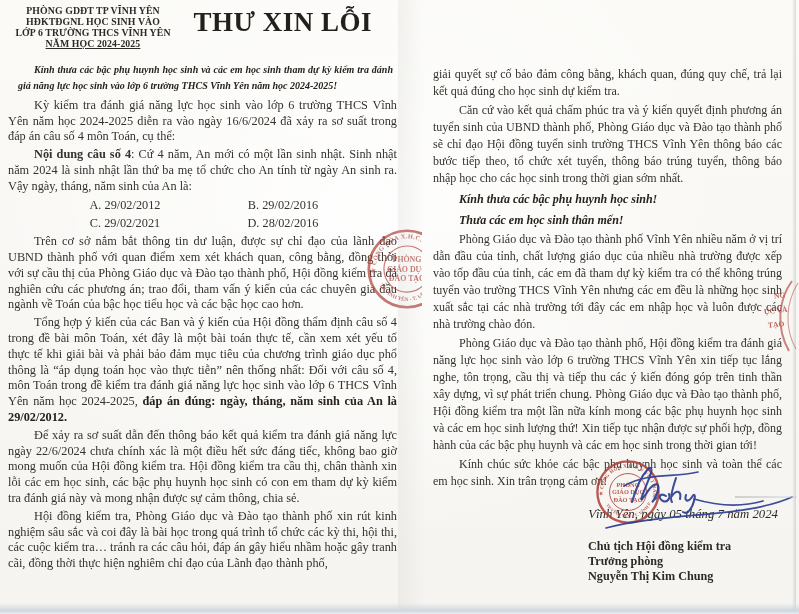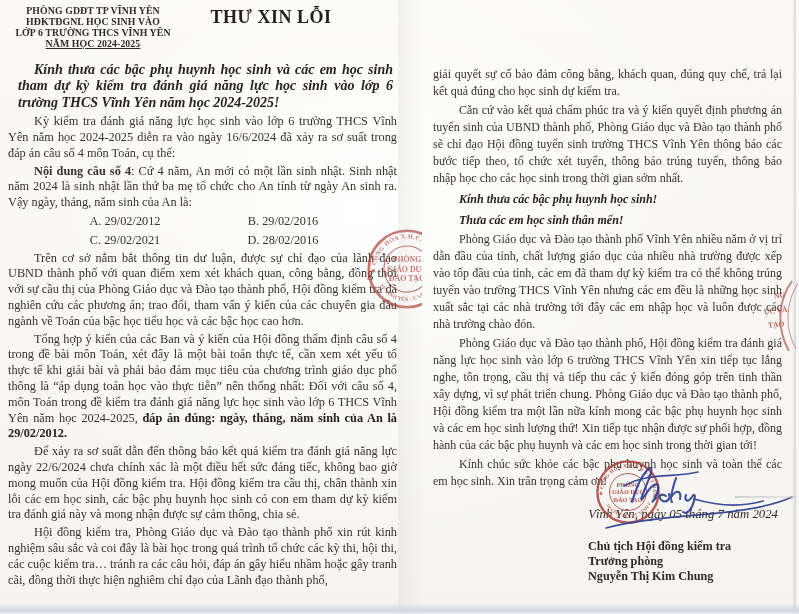--- a/index.html
+++ b/index.html
@@ -11,30 +11,30 @@
     font-family:"Liberation Serif","DejaVu Serif",serif;
     color:#36322c;
   }
   
   .header-block{
     position:absolute;left:14px;top:5px;width:158px;text-align:center;
     font-weight:bold;font-size:9.8px;line-height:11px;letter-spacing:.1px;color:#2e2a25;
   }
   .header-block .u{text-decoration:underline;}
   .doc-title{
-    position:absolute;left:170px;top:7px;width:202px;text-align:center;
-    font-weight:bold;font-size:18px;letter-spacing:.5px;color:#231f1a;
+    position:absolute;left:170px;top:7px;width:202px;text-align:right;
+    font-weight:bold;font-size:27px;letter-spacing:.5px;color:#231f1a;
   }
   
   .col{position:absolute;filter:blur(.25px);}
   .col-left{left:8px;top:60px;width:389px;font-size:12.3px;line-height:15.8px;}
   .col-right{left:433px;top:64px;width:349px;font-size:12px;line-height:17px;}
   .col p{margin:2px 0 0 0;text-indent:26px;text-align:justify;}
   .greeting{
-    font-weight:bold;font-style:italic;font-size:14px;line-height:16.4px;
+    font-weight:bold;font-style:italic;font-size:10px;line-height:16.4px;
     margin:2px 4px 3px 10px !important;text-indent:16px !important;color:#27221c;
   }
   .q-label{font-weight:bold;}
   .b{font-weight:bold;color:#27221c;}
   .opt-row{display:flex;padding-left:38px;margin-top:3px;text-align:center;}
   .opt-cell{width:158px;}
   .no-indent{text-indent:0 !important;}
   .salute{font-weight:bold;font-style:italic;text-align:left;margin-top:4px !important;color:#27221c;}
   .date-line{
     text-align:right !important;text-indent:0 !important;padding-right:4px;

